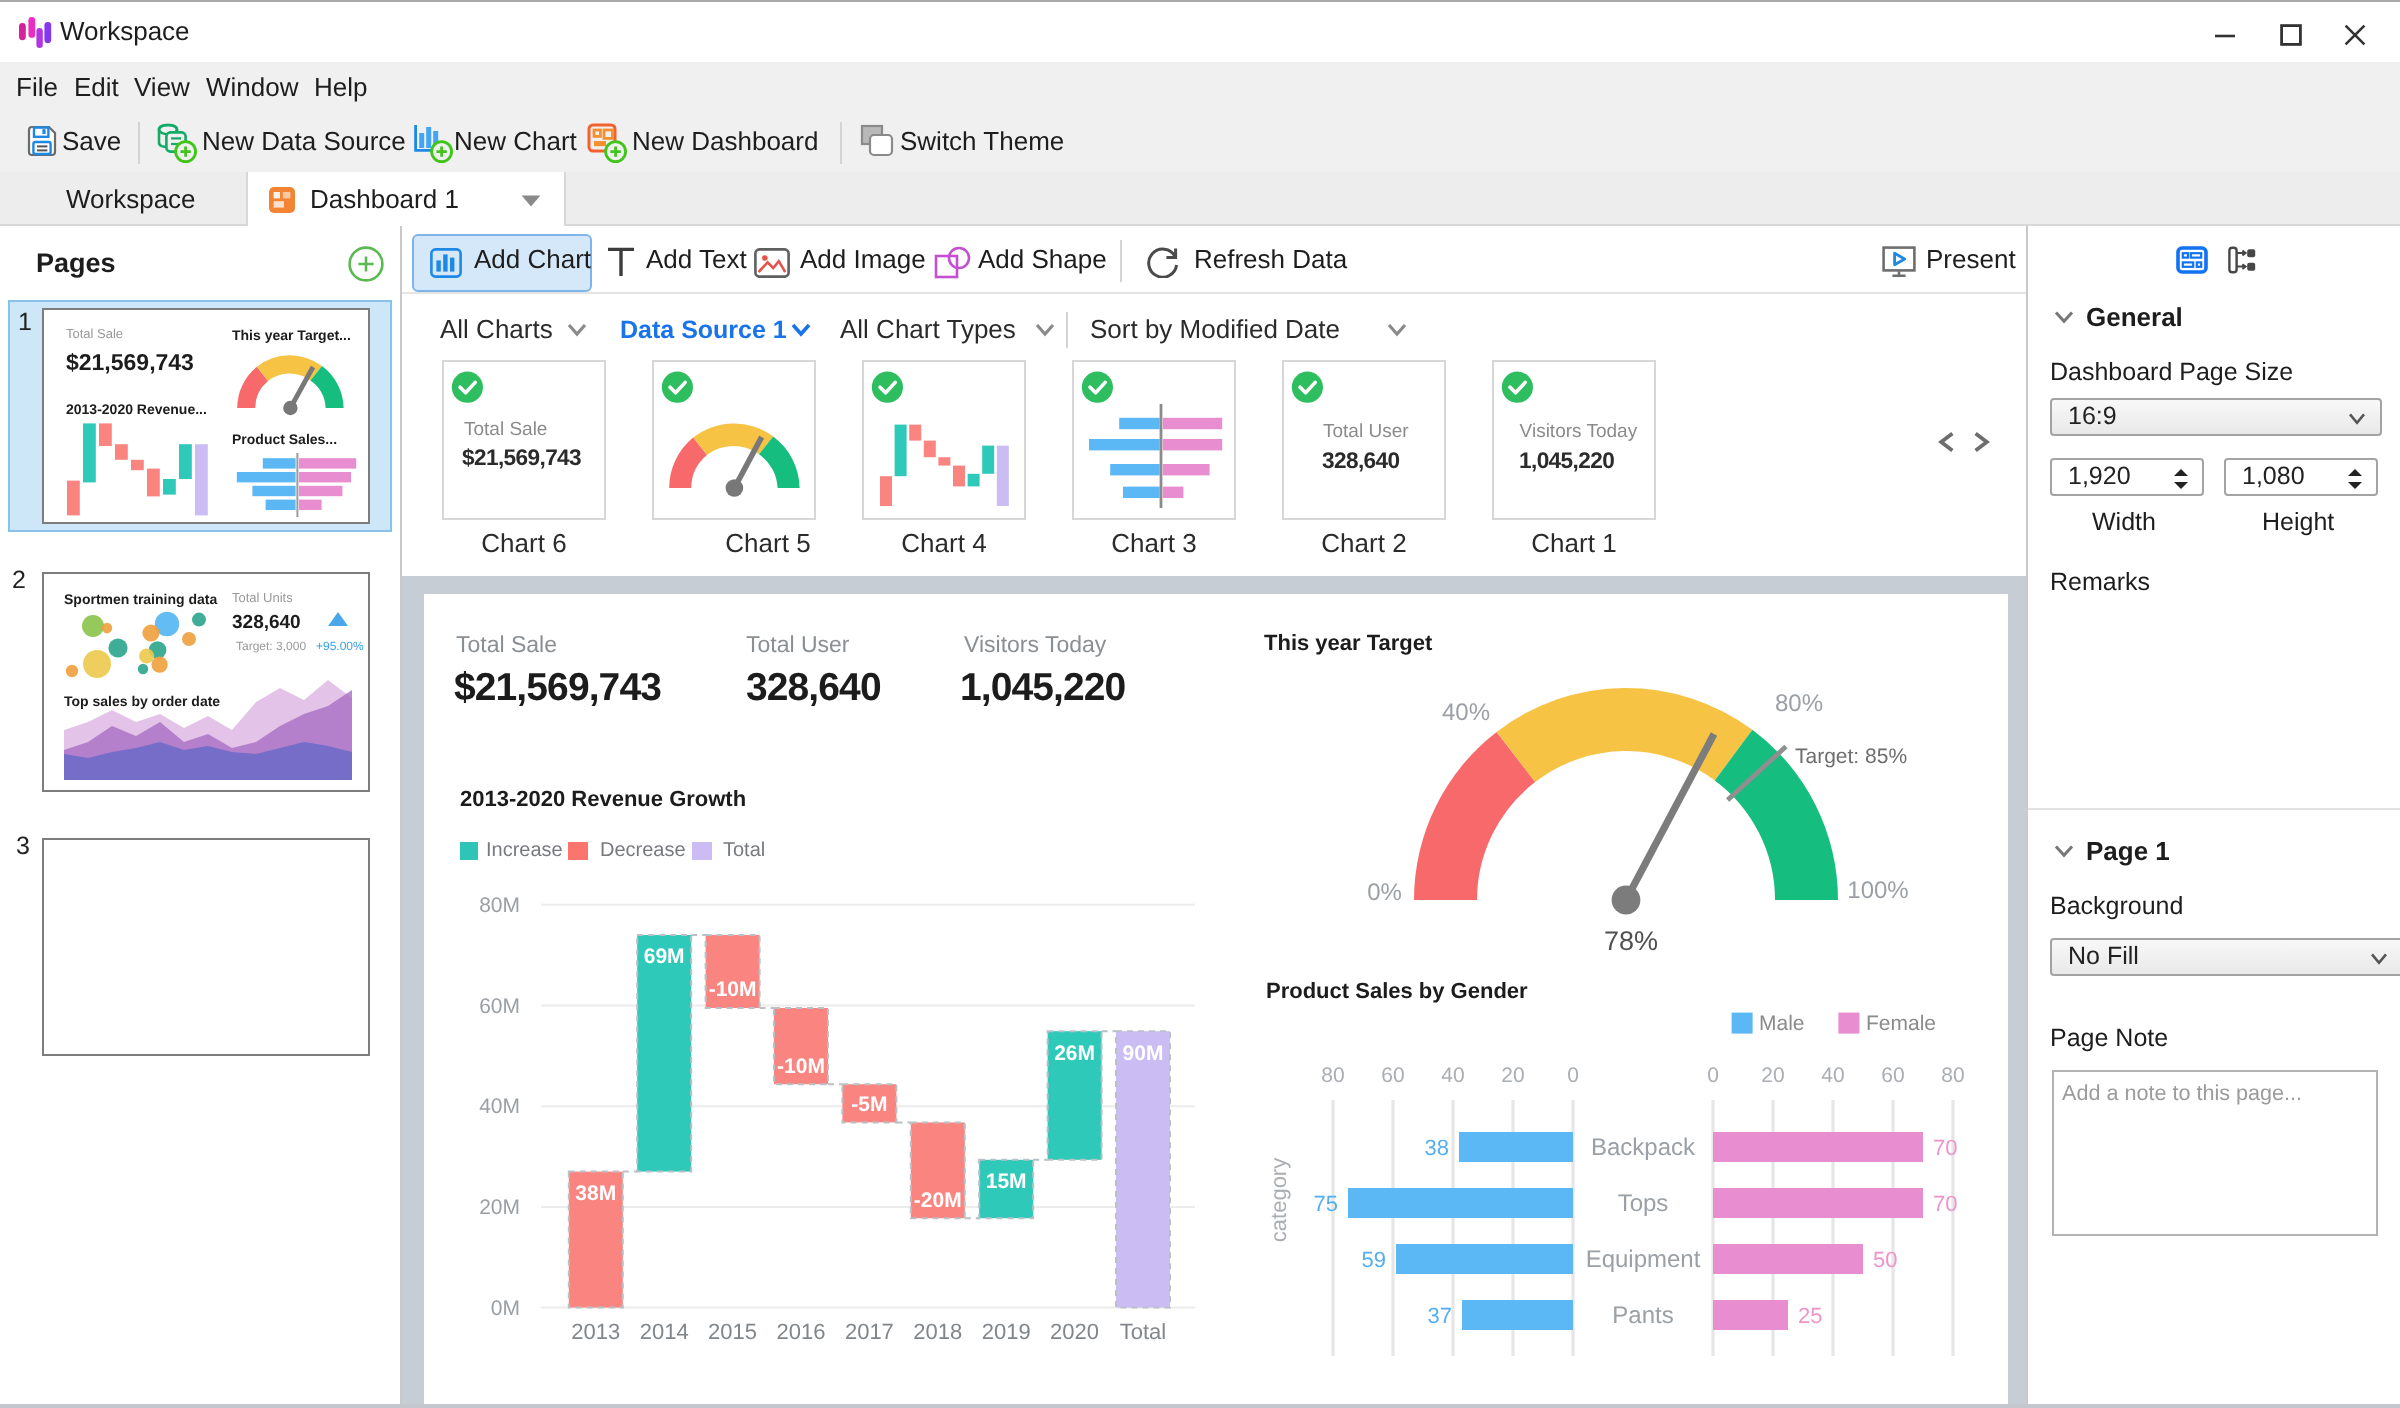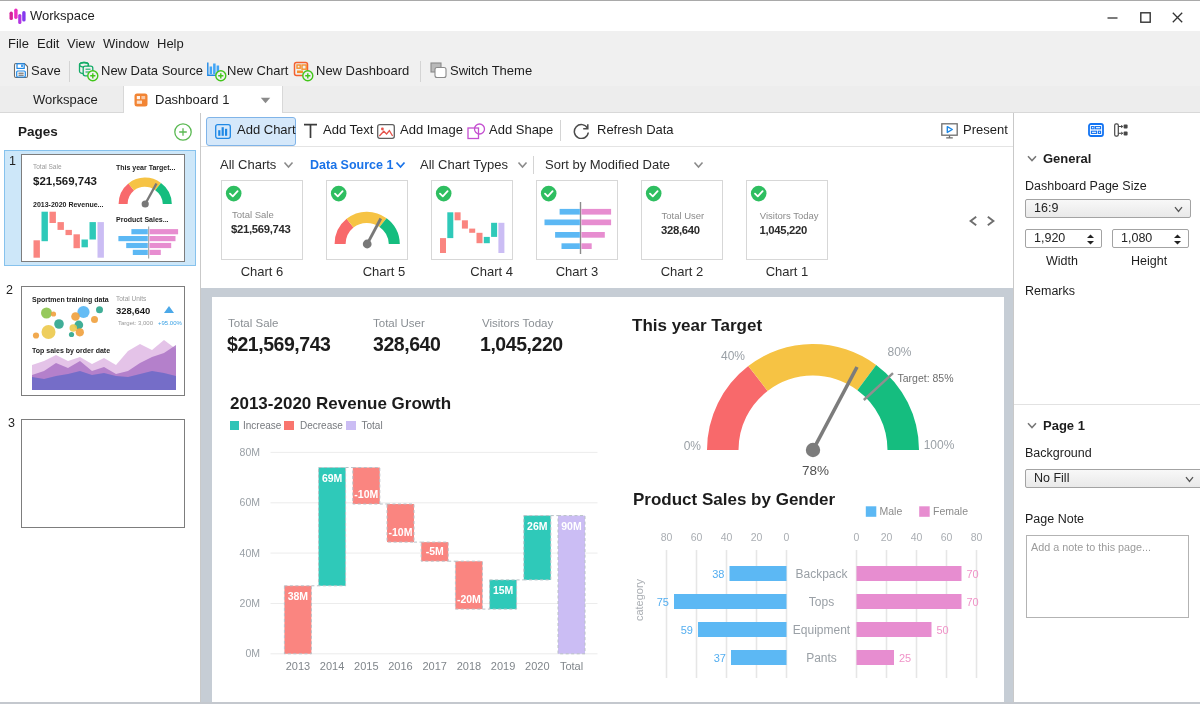--- a/index.html
+++ b/index.html
@@ -34,21 +34,21 @@
 #gallery { position:absolute; left:201px; top:113px; width:812px; height:175px; background:#fff; }
 #addchart-btn { position:absolute; left:5px; top:4px; width:90px; height:29px; background:#d5e8fa; border:1px solid #80b4e8; border-radius:3px; }
 .gbtn-lbl { position:absolute; font-size:13px; color:#1d1d1d; top:9px; }
 .filt { position:absolute; top:42px; font-size:13px; color:#2b2b2b; height:20px; line-height:20px; }
 .card { position:absolute; top:67px; width:82px; height:80px; background:#fff; border:1px solid #d7d7d7; }
 .card-lbl { position:absolute; top:151px; width:82px; text-align:center; font-size:13px; color:#2b2b2b; }
 #canvas { position:absolute; left:201px; top:288px; width:812px; height:416px; background:#c6cdd5; }
 #page { position:absolute; left:11px; top:9px; width:792px; height:407px; background:#fff; }
 #page .kpi-l { position:absolute; font-size:11.5px; color:#8a8f94; }
 #page .kpi-v { position:absolute; font-size:19.5px; font-weight:bold; color:#1c1c1c; letter-spacing:-0.45px; }
-#page .ctitle { position:absolute; font-size:17px; font-weight:bold; color:#1c1c1c; }
+#page .ctitle { position:absolute; font-size:11px; font-weight:bold; color:#1c1c1c; }
 svg text { font-family:"Liberation Sans", sans-serif; }
 </style>
 </head>
 <body>
 <div id="win">
   <div style="position:absolute; left:0; top:0; width:1200px; height:1px; background:#a9a9a9; z-index:50;"></div>
   <div id="titlebar">
     <svg class="abs" style="left:9px; top:8px;" width="18" height="18" viewBox="0 0 18 18">
       <rect x="0.5" y="3.5" width="3.4" height="8.6" rx="1.7" fill="#d6219c"></rect>
       <rect x="5.2" y="0.5" width="3.4" height="10.4" rx="1.7" fill="#ea2fc0"></rect>
@@ -304,21 +304,21 @@
         <rect x="15.3" y="31.3" width="6" height="25.8" fill="#2fc9b9"></rect>
         <rect x="22.6" y="31.3" width="6" height="8" fill="#fa8580"></rect>
         <rect x="29.9" y="39.3" width="6" height="8.3" fill="#fa8580"></rect>
         <rect x="37.2" y="47.6" width="6" height="4.2" fill="#fa8580"></rect>
         <rect x="44.5" y="51.8" width="6" height="10.4" fill="#fa8580"></rect>
         <rect x="51.8" y="55.9" width="6" height="6.3" fill="#2fc9b9"></rect>
         <rect x="59.1" y="41.8" width="6" height="14.1" fill="#2fc9b9"></rect>
         <rect x="66.4" y="41.8" width="6" height="30.2" fill="#cbbdf4"></rect>
       </svg>
     </div>
-    <div class="card-lbl" style="left:230px;text-align:right;">Chart 4</div>
+    <div class="card-lbl" style="left:230px;">Chart 4</div>
     <div class="card" style="left:335px;">
       <svg width="80" height="78" viewBox="0 0 80 78">
         <circle cx="11.7" cy="12.6" r="7.8" fill="#2ebe60"></circle>
         <path d="M8,12.6 L10.8,15.4 L15.6,10.2" fill="none" stroke="#fff" stroke-width="1.8" stroke-linecap="round" stroke-linejoin="round"></path>
         <line x1="43.5" y1="21" x2="43.5" y2="73" stroke="#8b8b8b" stroke-width="1.4"></line>
         <rect x="22.6" y="27.9" width="20.3" height="5.7" fill="#5cb8f4"></rect>
         <rect x="44.4" y="27.9" width="29.7" height="5.7" fill="#e78dd0"></rect>
         <rect x="7.5" y="38.5" width="35.4" height="5.7" fill="#5cb8f4"></rect>
         <rect x="44.4" y="38.5" width="29.7" height="5.7" fill="#e78dd0"></rect>
         <rect x="18.1" y="51" width="24.8" height="5.7" fill="#5cb8f4"></rect>

